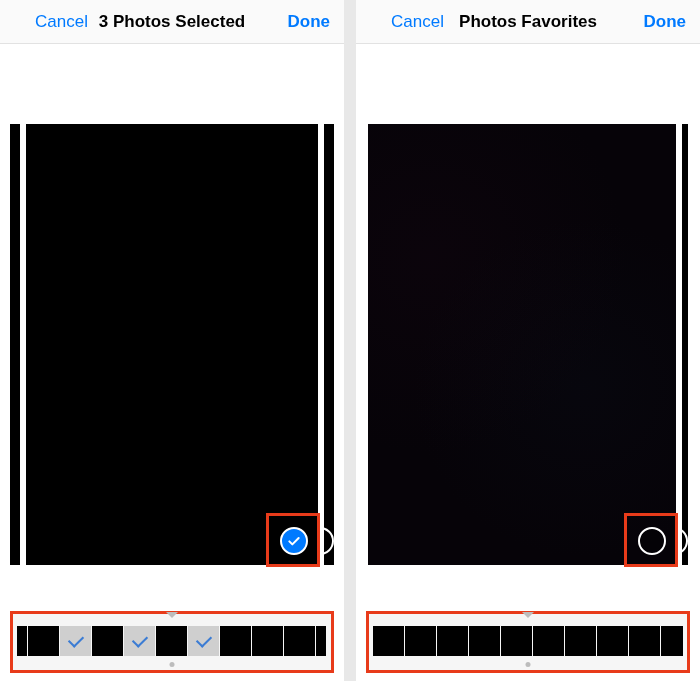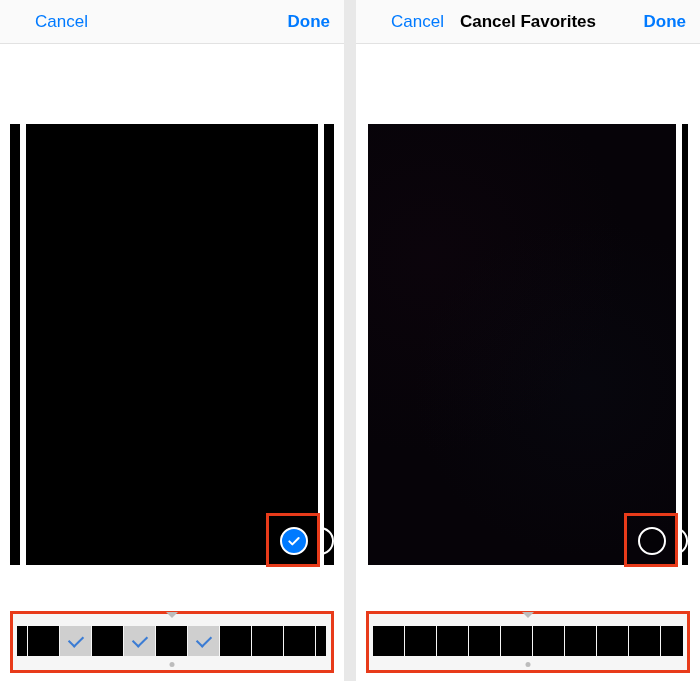--- a/index.html
+++ b/index.html
@@ -182,20 +182,21 @@
     }
   </style>
 </head>
 <body>
 
 <div class="screens">
 
   <div class="screen">
     <div class="navbar">
       <span class="nav-btn">Cancel</span>
+      <span class="nav-title">3 Photos Selected</span>
       <span class="nav-btn done">Done</span>
     </div>
     <div class="photo-area">
       <div class="photo-stage">
         <div class="photo-slice"></div>
         <div class="photo-main">
           <div class="sel-badge selected">
             <svg viewBox="0 0 24 24">
                 <path d="M5 12.5l4.5 4.5L19 7.5" stroke="#fff" stroke-width="3" fill="none" stroke-linecap="round" stroke-linejoin="round"></path>
               </svg>
@@ -224,21 +225,21 @@
             <div class="thumb narrow"></div>
           </div>
         <div class="page-dot"></div>
       </div>
     </div>
   </div>
 
   <div class="screen">
     <div class="navbar">
       <span class="nav-btn">Cancel</span>
-      <span class="nav-title">Cancel Favorites</span>
+      <span class="nav-title">Photos Favorites</span>
       <span class="nav-btn done">Done</span>
     </div>
     <div class="photo-area">
       <div class="photo-stage">
         <div class="photo-main noisy" style="width:308px;">
           <div class="sel-badge unselected"></div>
           <div class="highlight-box badge-box" style="bottom:-2px; right:-2px;"></div>
         </div>
         <div class="photo-slice right" style="width:6px; position:relative; overflow:hidden;">
           <div style="position:absolute; bottom:10px; left:-22px; width:28px; height:28px; border-radius:50%; border:2.5px solid #fff;"></div>

